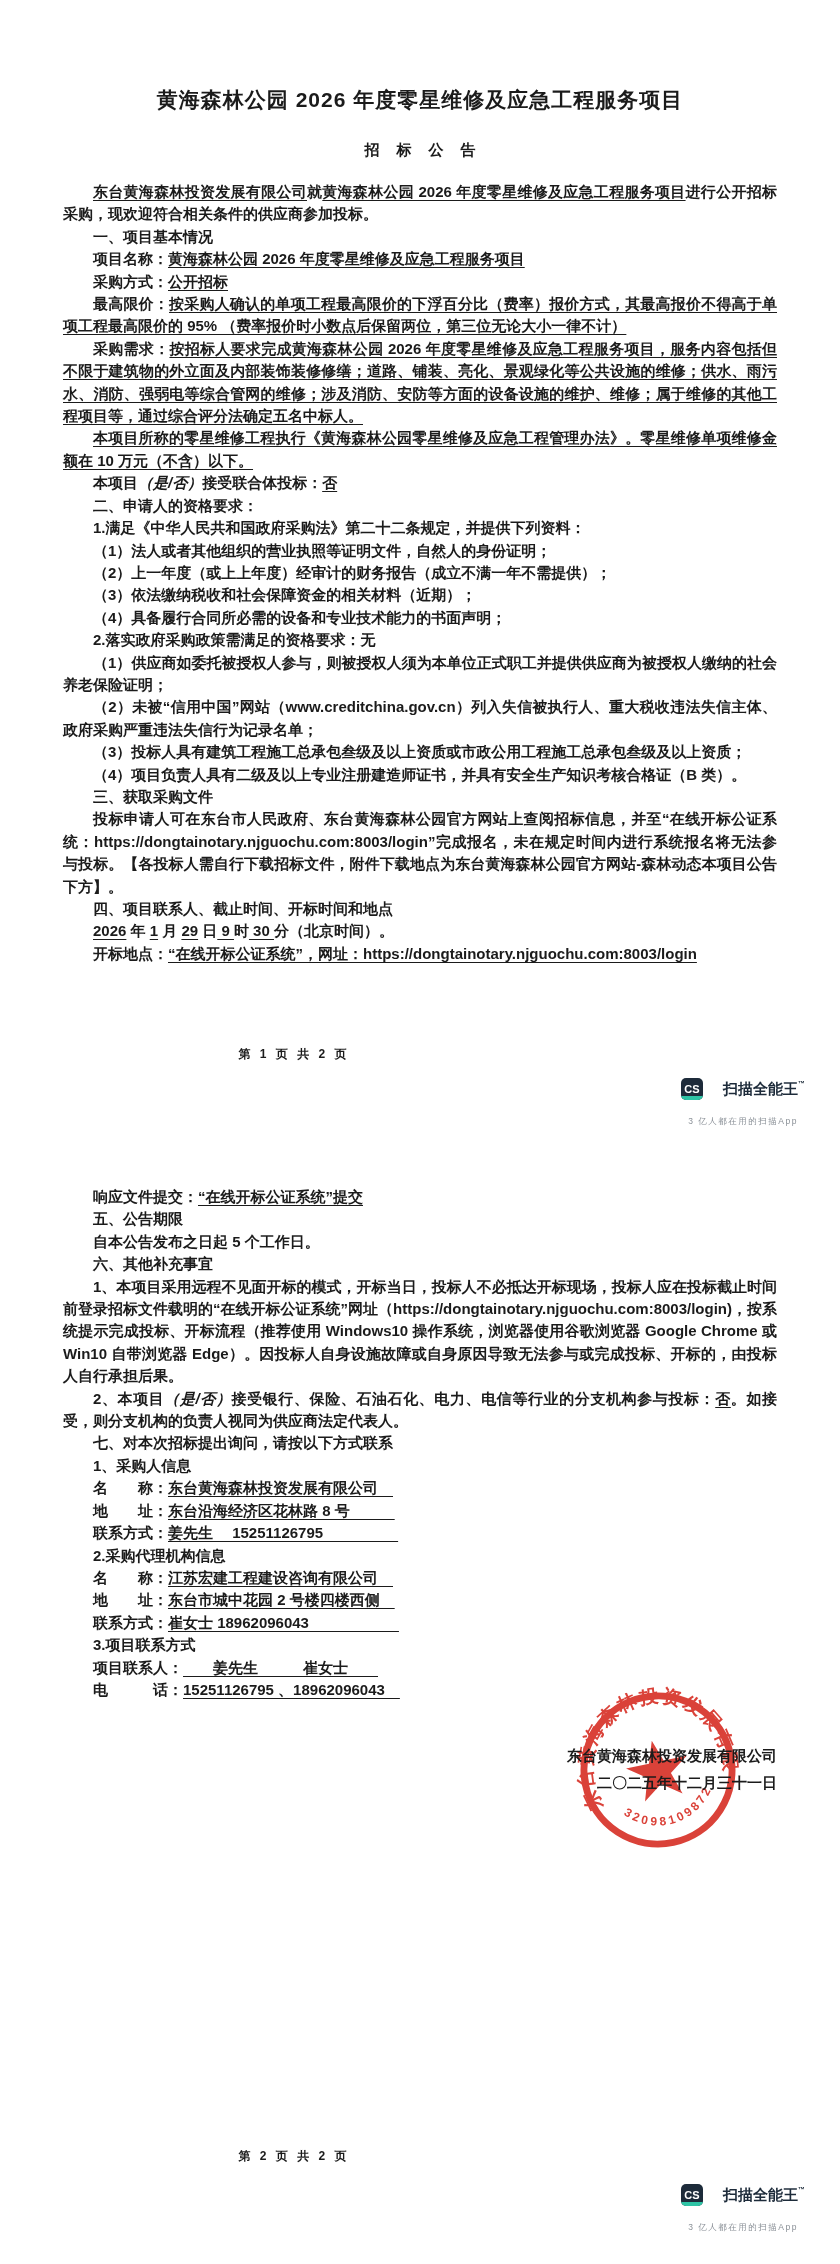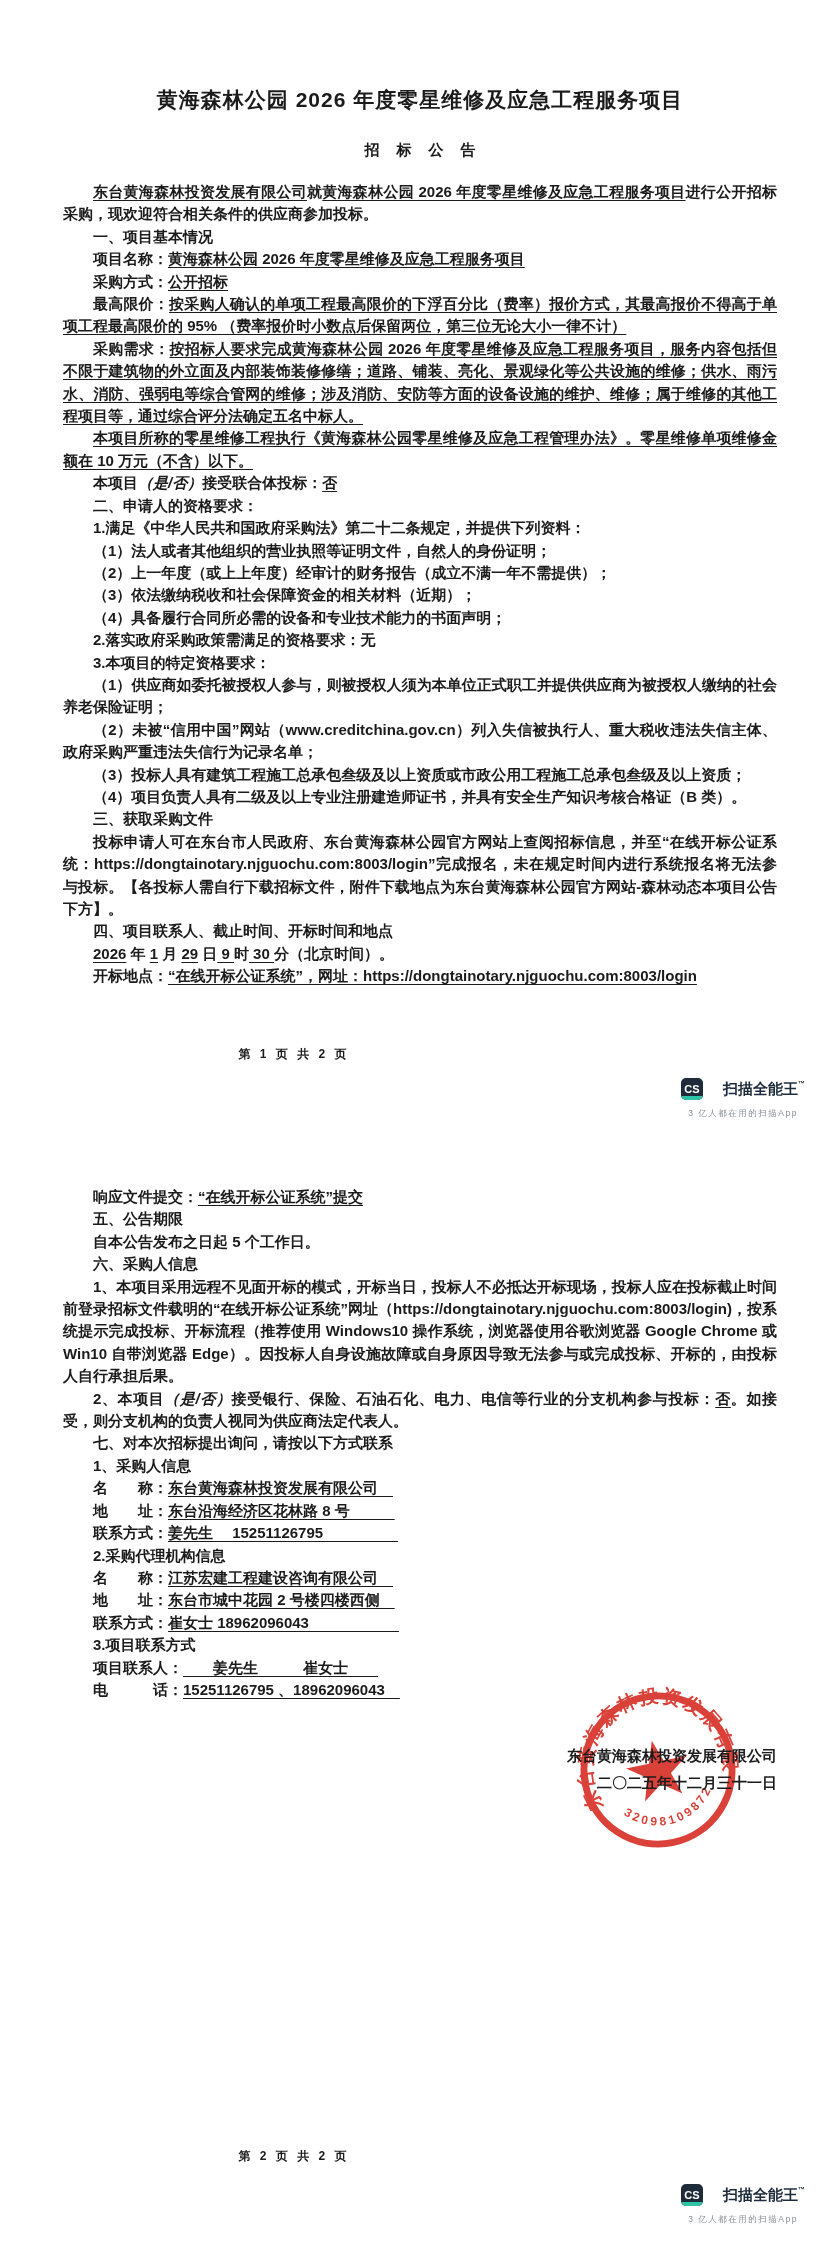--- a/index.html
+++ b/index.html
@@ -32,21 +32,21 @@
   .wm { position:absolute; width:130px; text-align:center; }
   #wm1 { left:678px; top:1078px; }
   #wm2 { left:678px; top:2184px; }
   .wm-row { display:flex; align-items:center; justify-content:center; gap:20px; }
   .wm-badge { width:22px; height:22px; border-radius:5px; background:#1d2b3a; position:relative;
     display:flex; align-items:center; justify-content:center; overflow:hidden; flex:0 0 22px; }
   .wm-badge span { color:#fff; font-size:11px; font-weight:bold; line-height:1; position:relative; z-index:1; }
   .wm-badge::after { content:""; position:absolute; left:0; right:0; bottom:0; height:4px; background:#2ec4a5; }
   .wm-name { font-size:15px; font-weight:bold; color:#1d2b3a; white-space:nowrap; }
   .wm-tm { font-size:7px; vertical-align:top; color:#1d2b3a; }
-  .wm-tag { margin-top:8px; font-size:8.5px; color:#8a9097; letter-spacing:1.5px; white-space:nowrap; }
+  .wm-tag { margin-top:16px; font-size:8.5px; color:#8a9097; letter-spacing:1.5px; white-space:nowrap; }
 </style>
 </head>
 <body>
 
 <div class="page-block" style="top:86px;">
   <h1 class="title">黄海森林公园 2026 年度零星维修及应急工程服务项目</h1>
   <h2 class="subtitle">招标公告</h2>
 
   <div class="body-flow">
     <p class="ln ind"><span class="u">东台黄海森林投资发展有限公司</span><span>就</span><span class="u">黄海森林公园 2026 年度零星维修及应急工程服务项目</span><span>进行公开招标采购，现欢迎符合相关条件的供应商参加投标。</span></p>
@@ -59,21 +59,20 @@
     <p class="ln ind"><span class="u">本项目所称的零星维修工程执行《黄海森林公园零星维修及应急工程管理办法》。零星维修单项维修金额在 10 万元（不含）以下。</span></p>
     <p class="ln ind"><span>本项目</span><span class="it">（是/否）</span><span>接受联合体投标：</span><span class="u">否</span></p>
 
     <p class="ln ind">二、申请人的资格要求：</p>
     <p class="ln ind">1.满足《中华人民共和国政府采购法》第二十二条规定，并提供下列资料：</p>
     <p class="ln ind">（1）法人或者其他组织的营业执照等证明文件，自然人的身份证明；</p>
     <p class="ln ind">（2）上一年度（或上上年度）经审计的财务报告（成立不满一年不需提供）；</p>
     <p class="ln ind">（3）依法缴纳税收和社会保障资金的相关材料（近期）；</p>
     <p class="ln ind">（4）具备履行合同所必需的设备和专业技术能力的书面声明；</p>
     <p class="ln ind">2.落实政府采购政策需满足的资格要求：无</p>
-    <p class="ln ind">3.本项目的特定资格要求：</p>
     <p class="ln ind">（1）供应商如委托被授权人参与，则被授权人须为本单位正式职工并提供供应商为被授权人缴纳的社会养老保险证明；</p>
     <p class="ln ind">（2）未被“信用中国”网站（www.creditchina.gov.cn）列入失信被执行人、重大税收违法失信主体、政府采购严重违法失信行为记录名单；</p>
     <p class="ln ind">（3）投标人具有建筑工程施工总承包叁级及以上资质或市政公用工程施工总承包叁级及以上资质；</p>
     <p class="ln ind">（4）项目负责人具有二级及以上专业注册建造师证书，并具有安全生产知识考核合格证（B 类）。</p>
 
     <p class="ln ind">三、获取采购文件</p>
     <p class="ln ind">投标申请人可在东台市人民政府、东台黄海森林公园官方网站上查阅招标信息，并至“在线开标公证系统：https://dongtainotary.njguochu.com:8003/login”完成报名，未在规定时间内进行系统报名将无法参与投标。【各投标人需自行下载招标文件，附件下载地点为东台黄海森林公园官方网站-森林动态本项目公告下方】。</p>
 
     <p class="ln ind">四、项目联系人、截止时间、开标时间和地点</p>
     <p class="ln ind"><span class="u">2026</span><span> 年 </span><span class="u">1</span><span> 月 </span><span class="u">29</span><span> 日</span><span class="u"> 9 </span><span>时</span><span class="u"> 30 </span><span>分（北京时间）。</span></p>
@@ -90,21 +89,21 @@
       </div>
     <div class="wm-name"><span>扫描全能王</span><span class="wm-tm">™</span></div>
   </div>
   <div class="wm-tag">3 亿人都在用的扫描App</div>
 </div>
 
 <div class="page-block" style="top:1186px;">
   <p class="ln ind"><span>响应文件提交：</span><span class="u">“在线开标公证系统”提交</span></p>
   <p class="ln ind">五、公告期限</p>
   <p class="ln ind">自本公告发布之日起 5 个工作日。</p>
-  <p class="ln ind">六、采购人信息</p>
+  <p class="ln ind">六、其他补充事宜</p>
   <p class="ln ind">1、本项目采用远程不见面开标的模式，开标当日，投标人不必抵达开标现场，投标人应在投标截止时间前登录招标文件载明的“在线开标公证系统”网址（https://dongtainotary.njguochu.com:8003/login)，按系统提示完成投标、开标流程（推荐使用 Windows10 操作系统，浏览器使用谷歌浏览器 Google Chrome 或 Win10 自带浏览器 Edge）。因投标人自身设施故障或自身原因导致无法参与或完成投标、开标的，由投标人自行承担后果。</p>
   <p class="ln ind"><span>2、本项目</span><span class="it">（是/否）</span><span>接受银行、保险、石油石化、电力、电信等行业的分支机构参与投标：</span><span class="u">否</span><span>。如接受，则分支机构的负责人视同为供应商法定代表人。</span></p>
 
   <p class="ln ind">七、对本次招标提出询问，请按以下方式联系</p>
   <p class="ln ind">1、采购人信息</p>
   <p class="ln ind"><span>名　　称：</span><span class="u">东台黄海森林投资发展有限公司　</span></p>
   <p class="ln ind"><span>地　　址：</span><span class="u">东台沿海经济区花林路 8 号　　　</span></p>
   <p class="ln ind"><span>联系方式：</span><span class="u">姜先生　 15251126795　　　　　</span></p>
   <p class="ln ind">2.采购代理机构信息</p>
   <p class="ln ind"><span>名　　称：</span><span class="u">江苏宏建工程建设咨询有限公司　</span></p>

